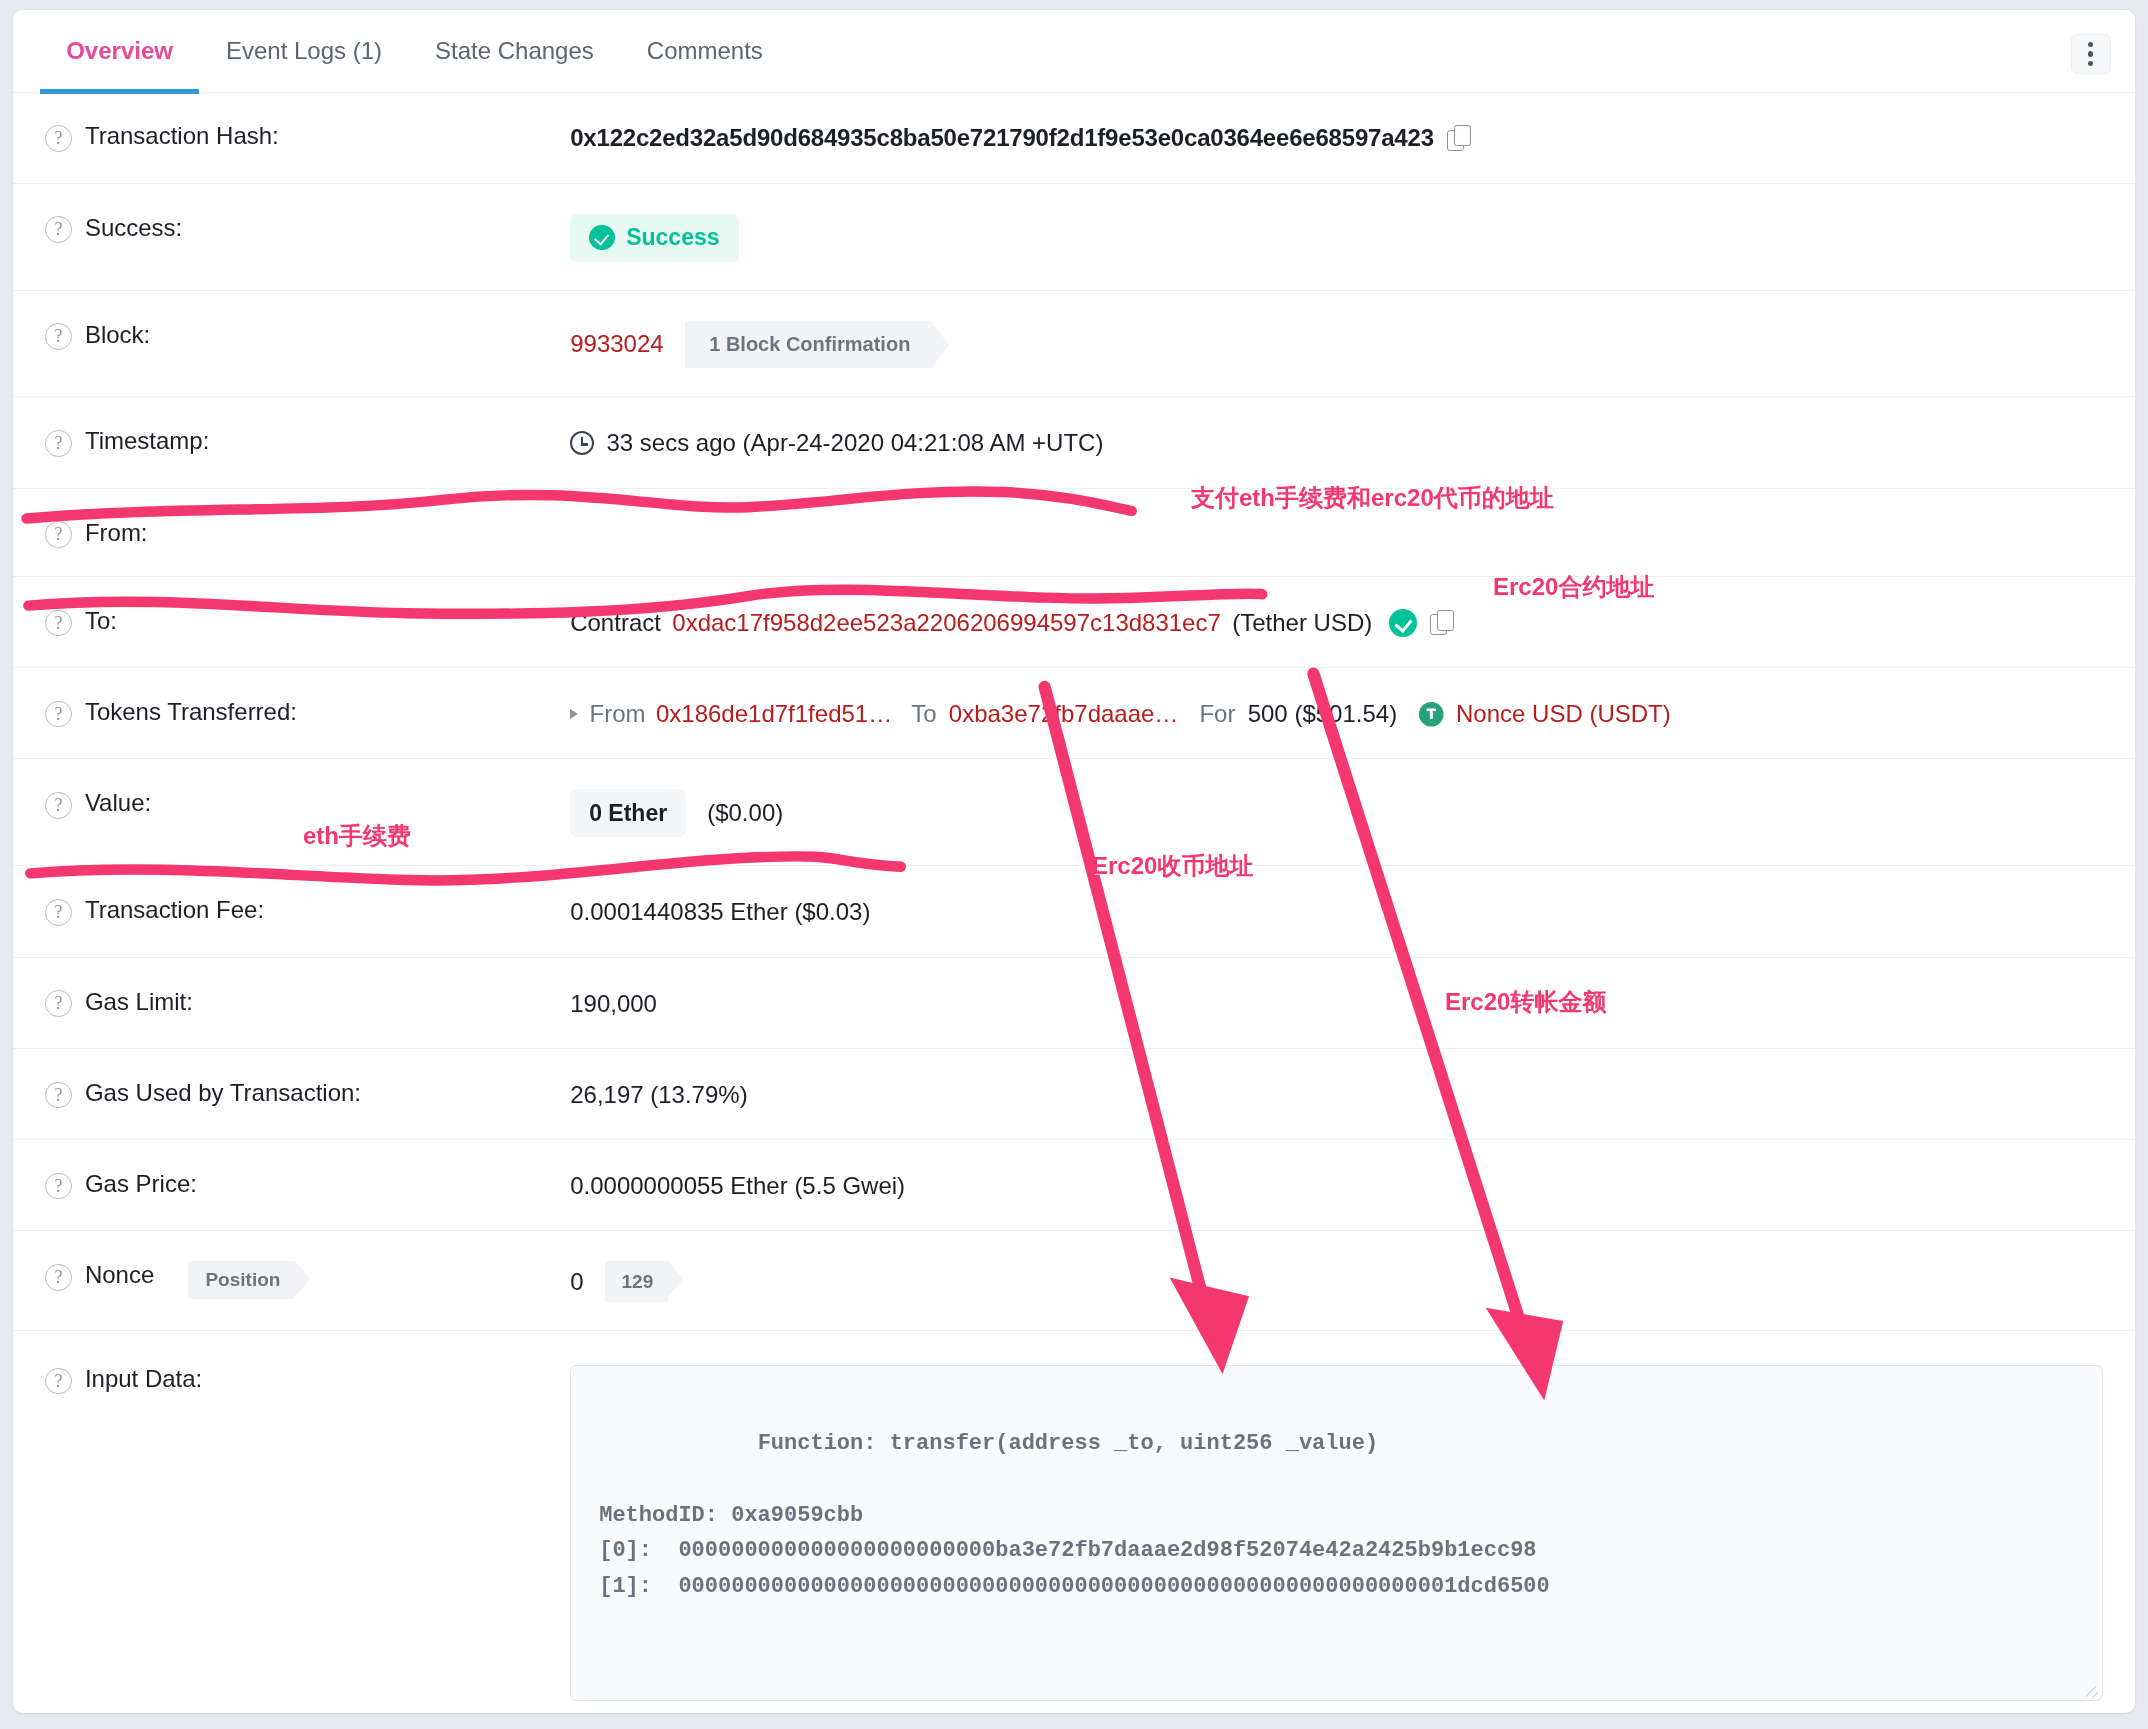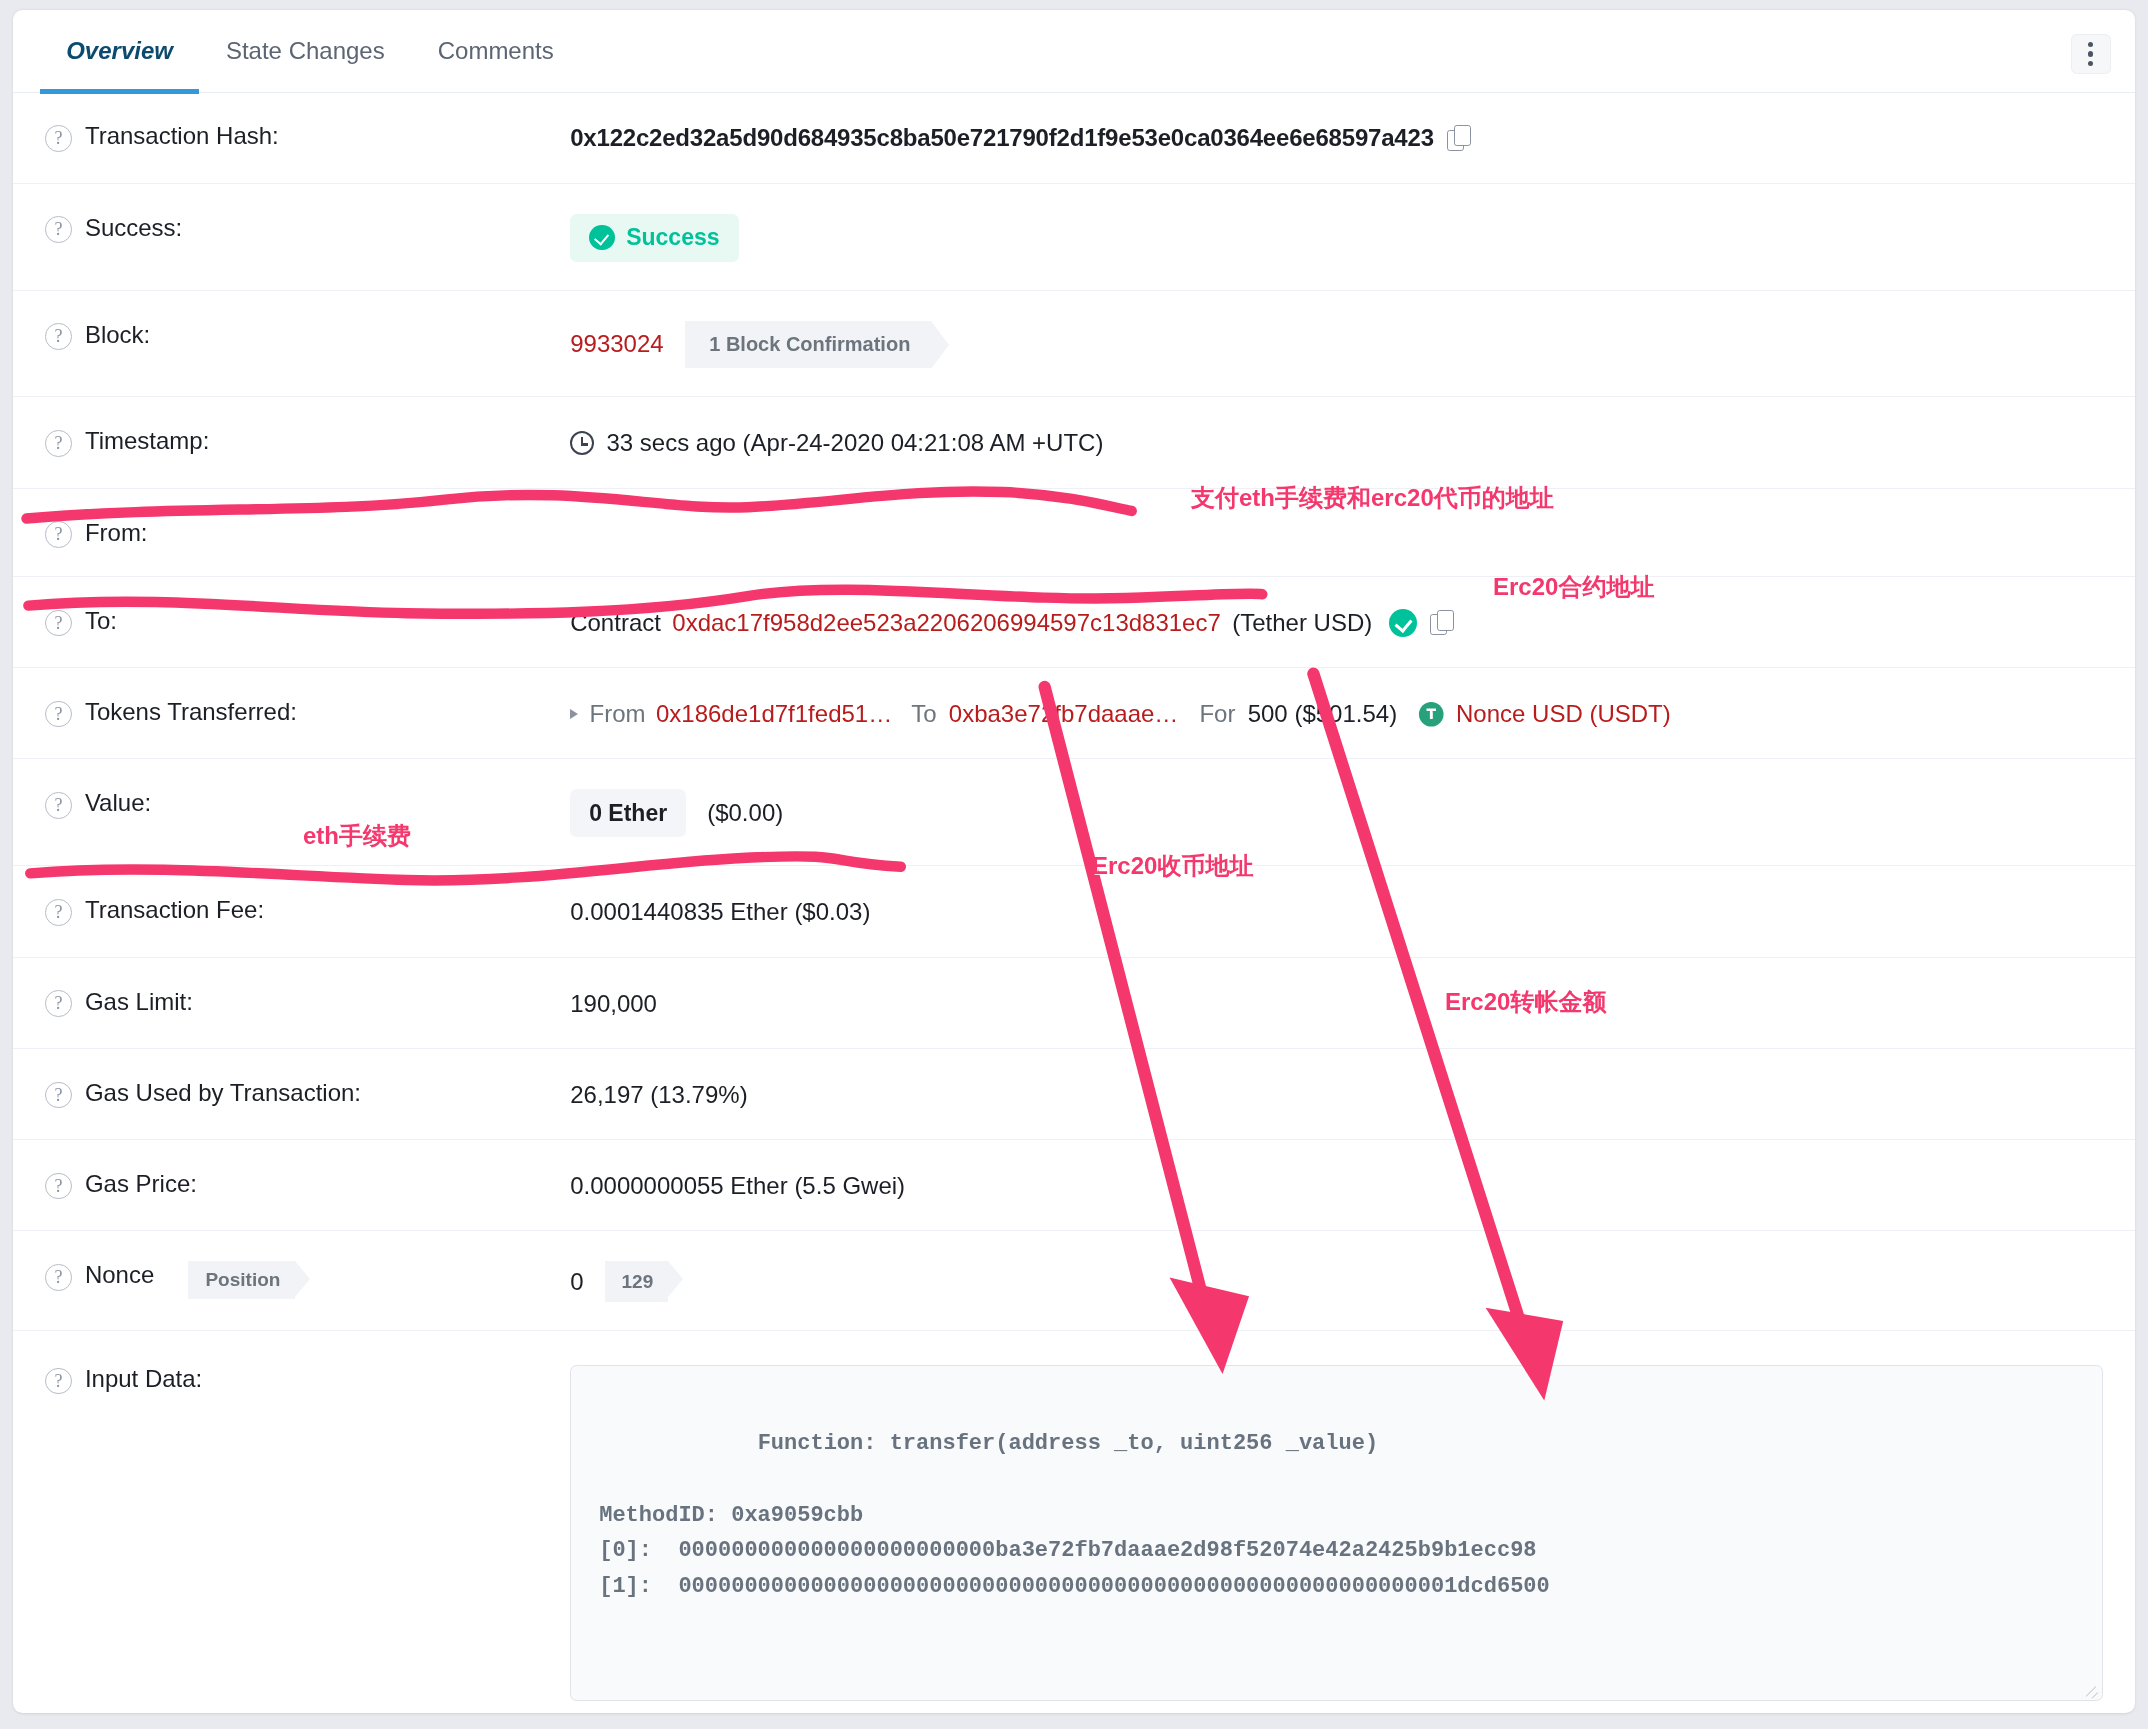--- a/index.html
+++ b/index.html
@@ -37,23 +37,22 @@
     font-size: 24px;
     color: #5b6573;
     padding: 0 26.5px;
     height: 83px;
     line-height: 83px;
     position: relative;
     cursor: pointer;
     white-space: nowrap;
   }
   .tab.active {
-    color: #0c4a6e;
+    color: #ec4899;
     font-weight: bold;
-    font-style: italic;
   }
   .tab.active::after {
     content: "";
     position: absolute;
     left: 0; right: 0; bottom: -1.9px;
     height: 4.7px;
     background: #3498db;
   }
   .kebab {
     position: absolute;
@@ -305,20 +304,21 @@
   }
 </style>
 </head>
 <body>
 
 <div id="page">
   <div class="card">
 
     <div class="tabbar">
       <div class="tab active"><span>Overview</span></div>
+      <div class="tab"><span>Event Logs (1)</span></div>
       <div class="tab"><span>State Changes</span></div>
       <div class="tab"><span>Comments</span></div>
       <div class="kebab">
         <i></i>
         <i></i>
         <i></i>
       </div>
     </div>
 
     <div class="rows">

